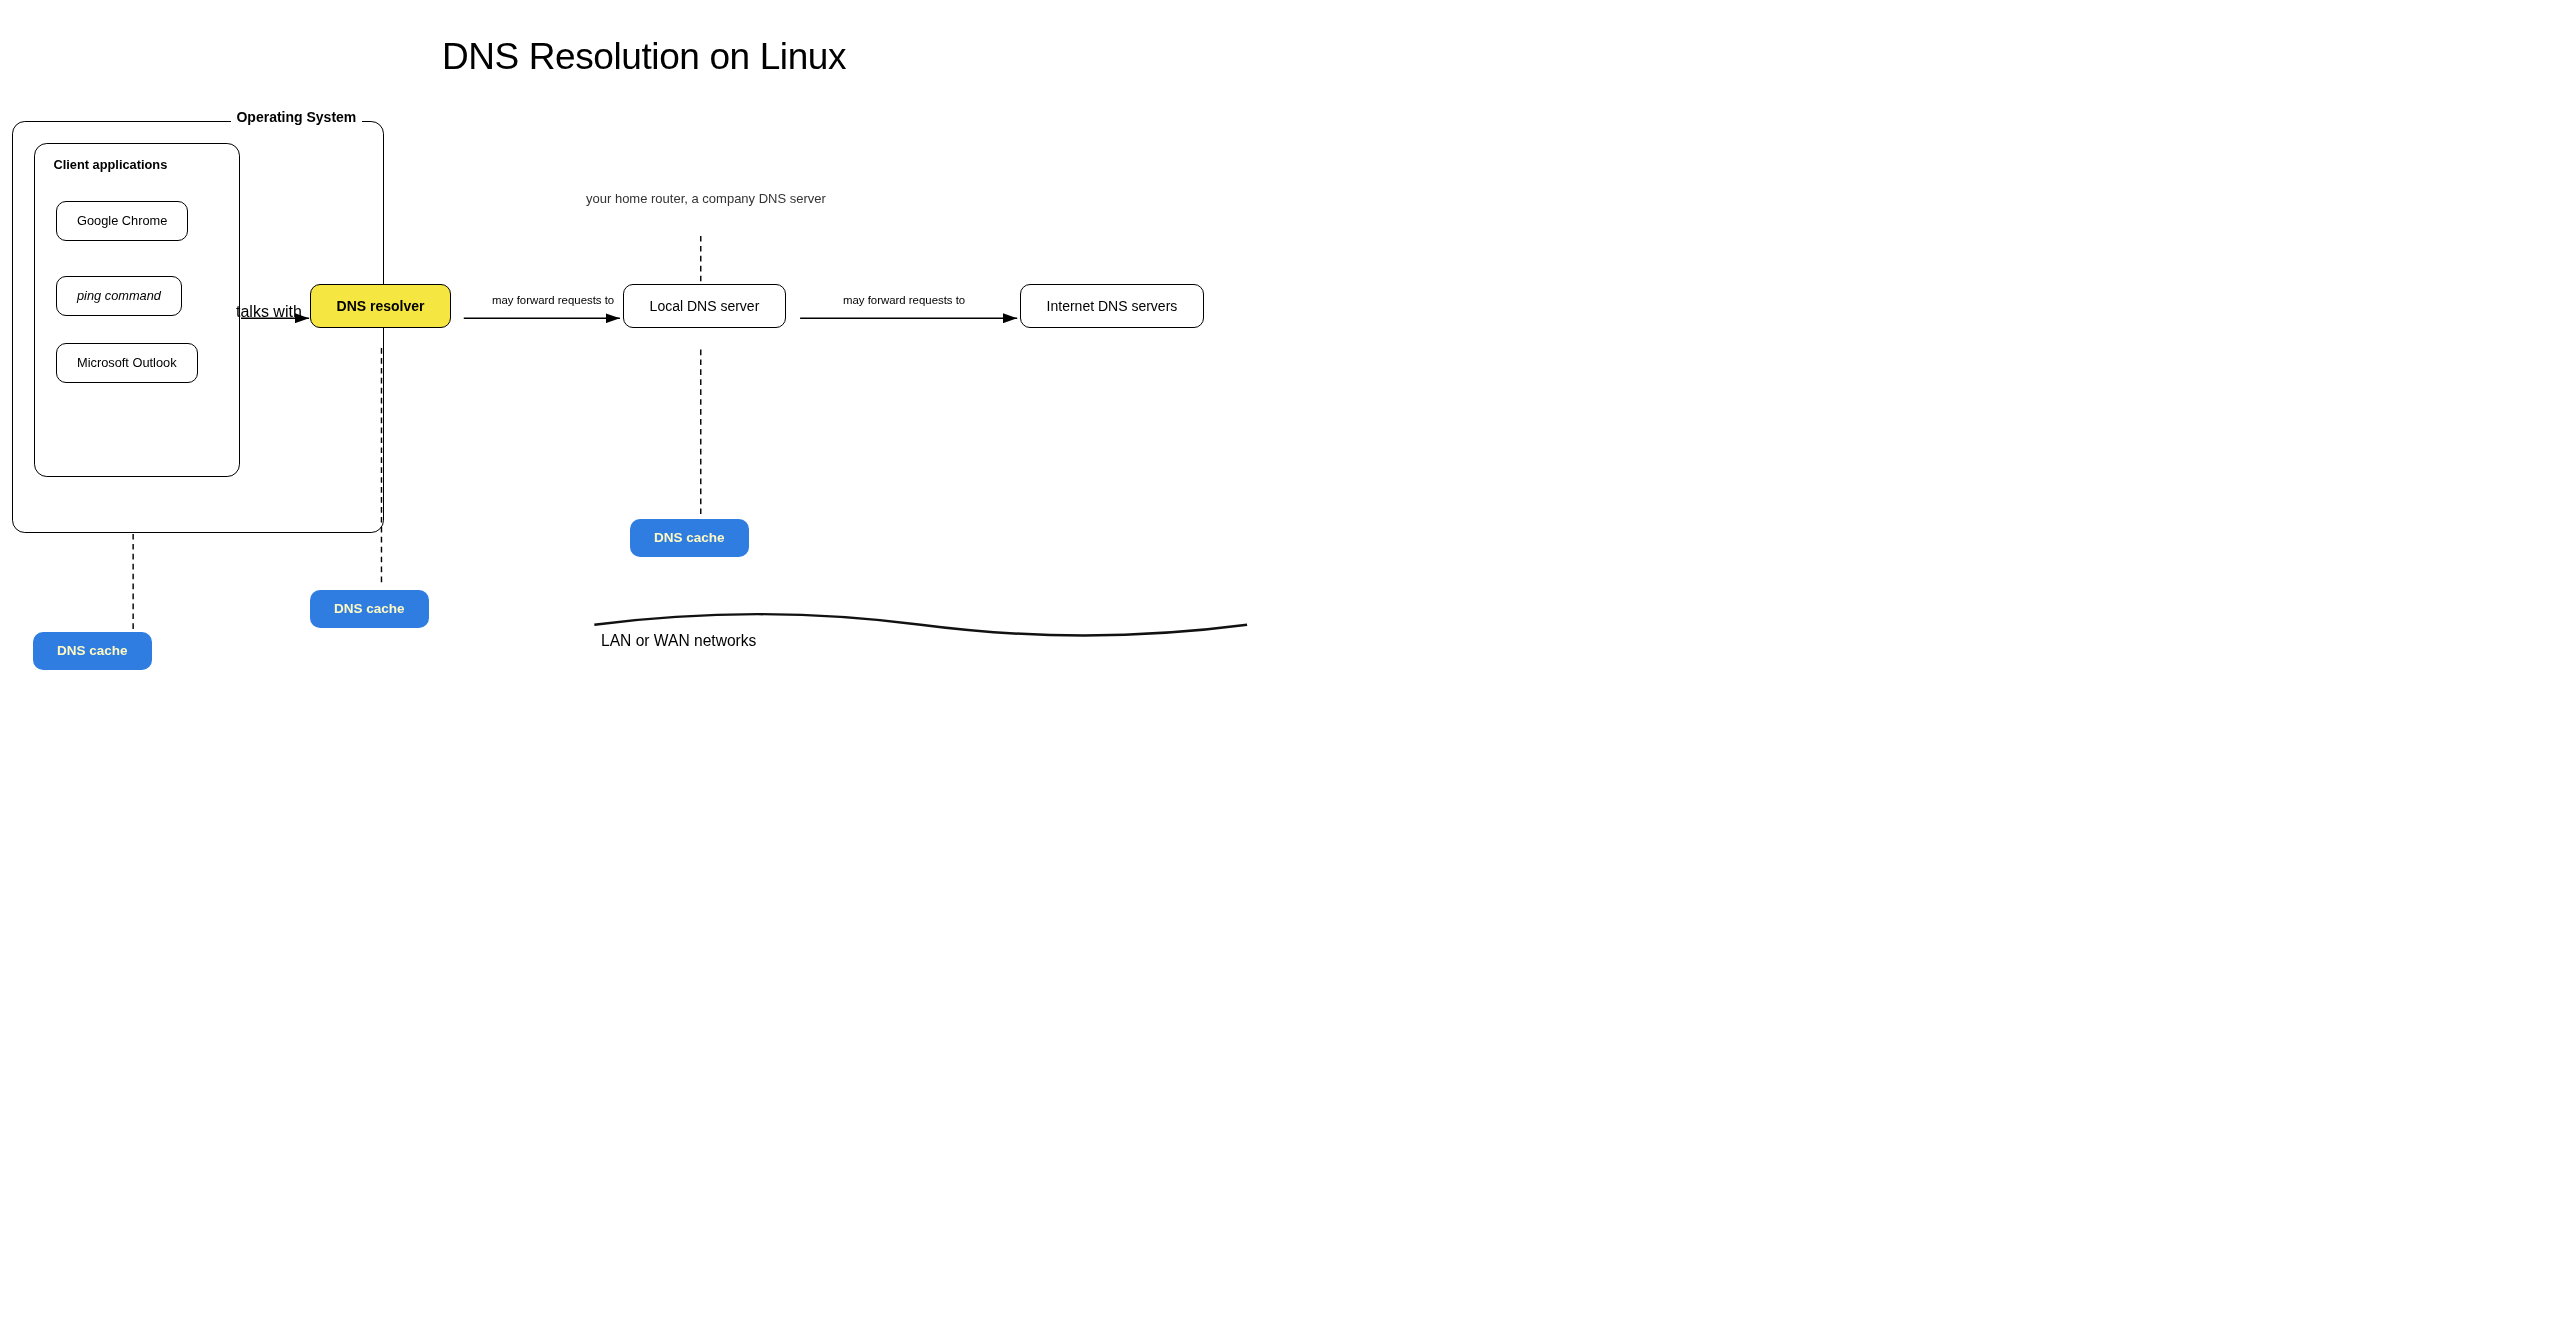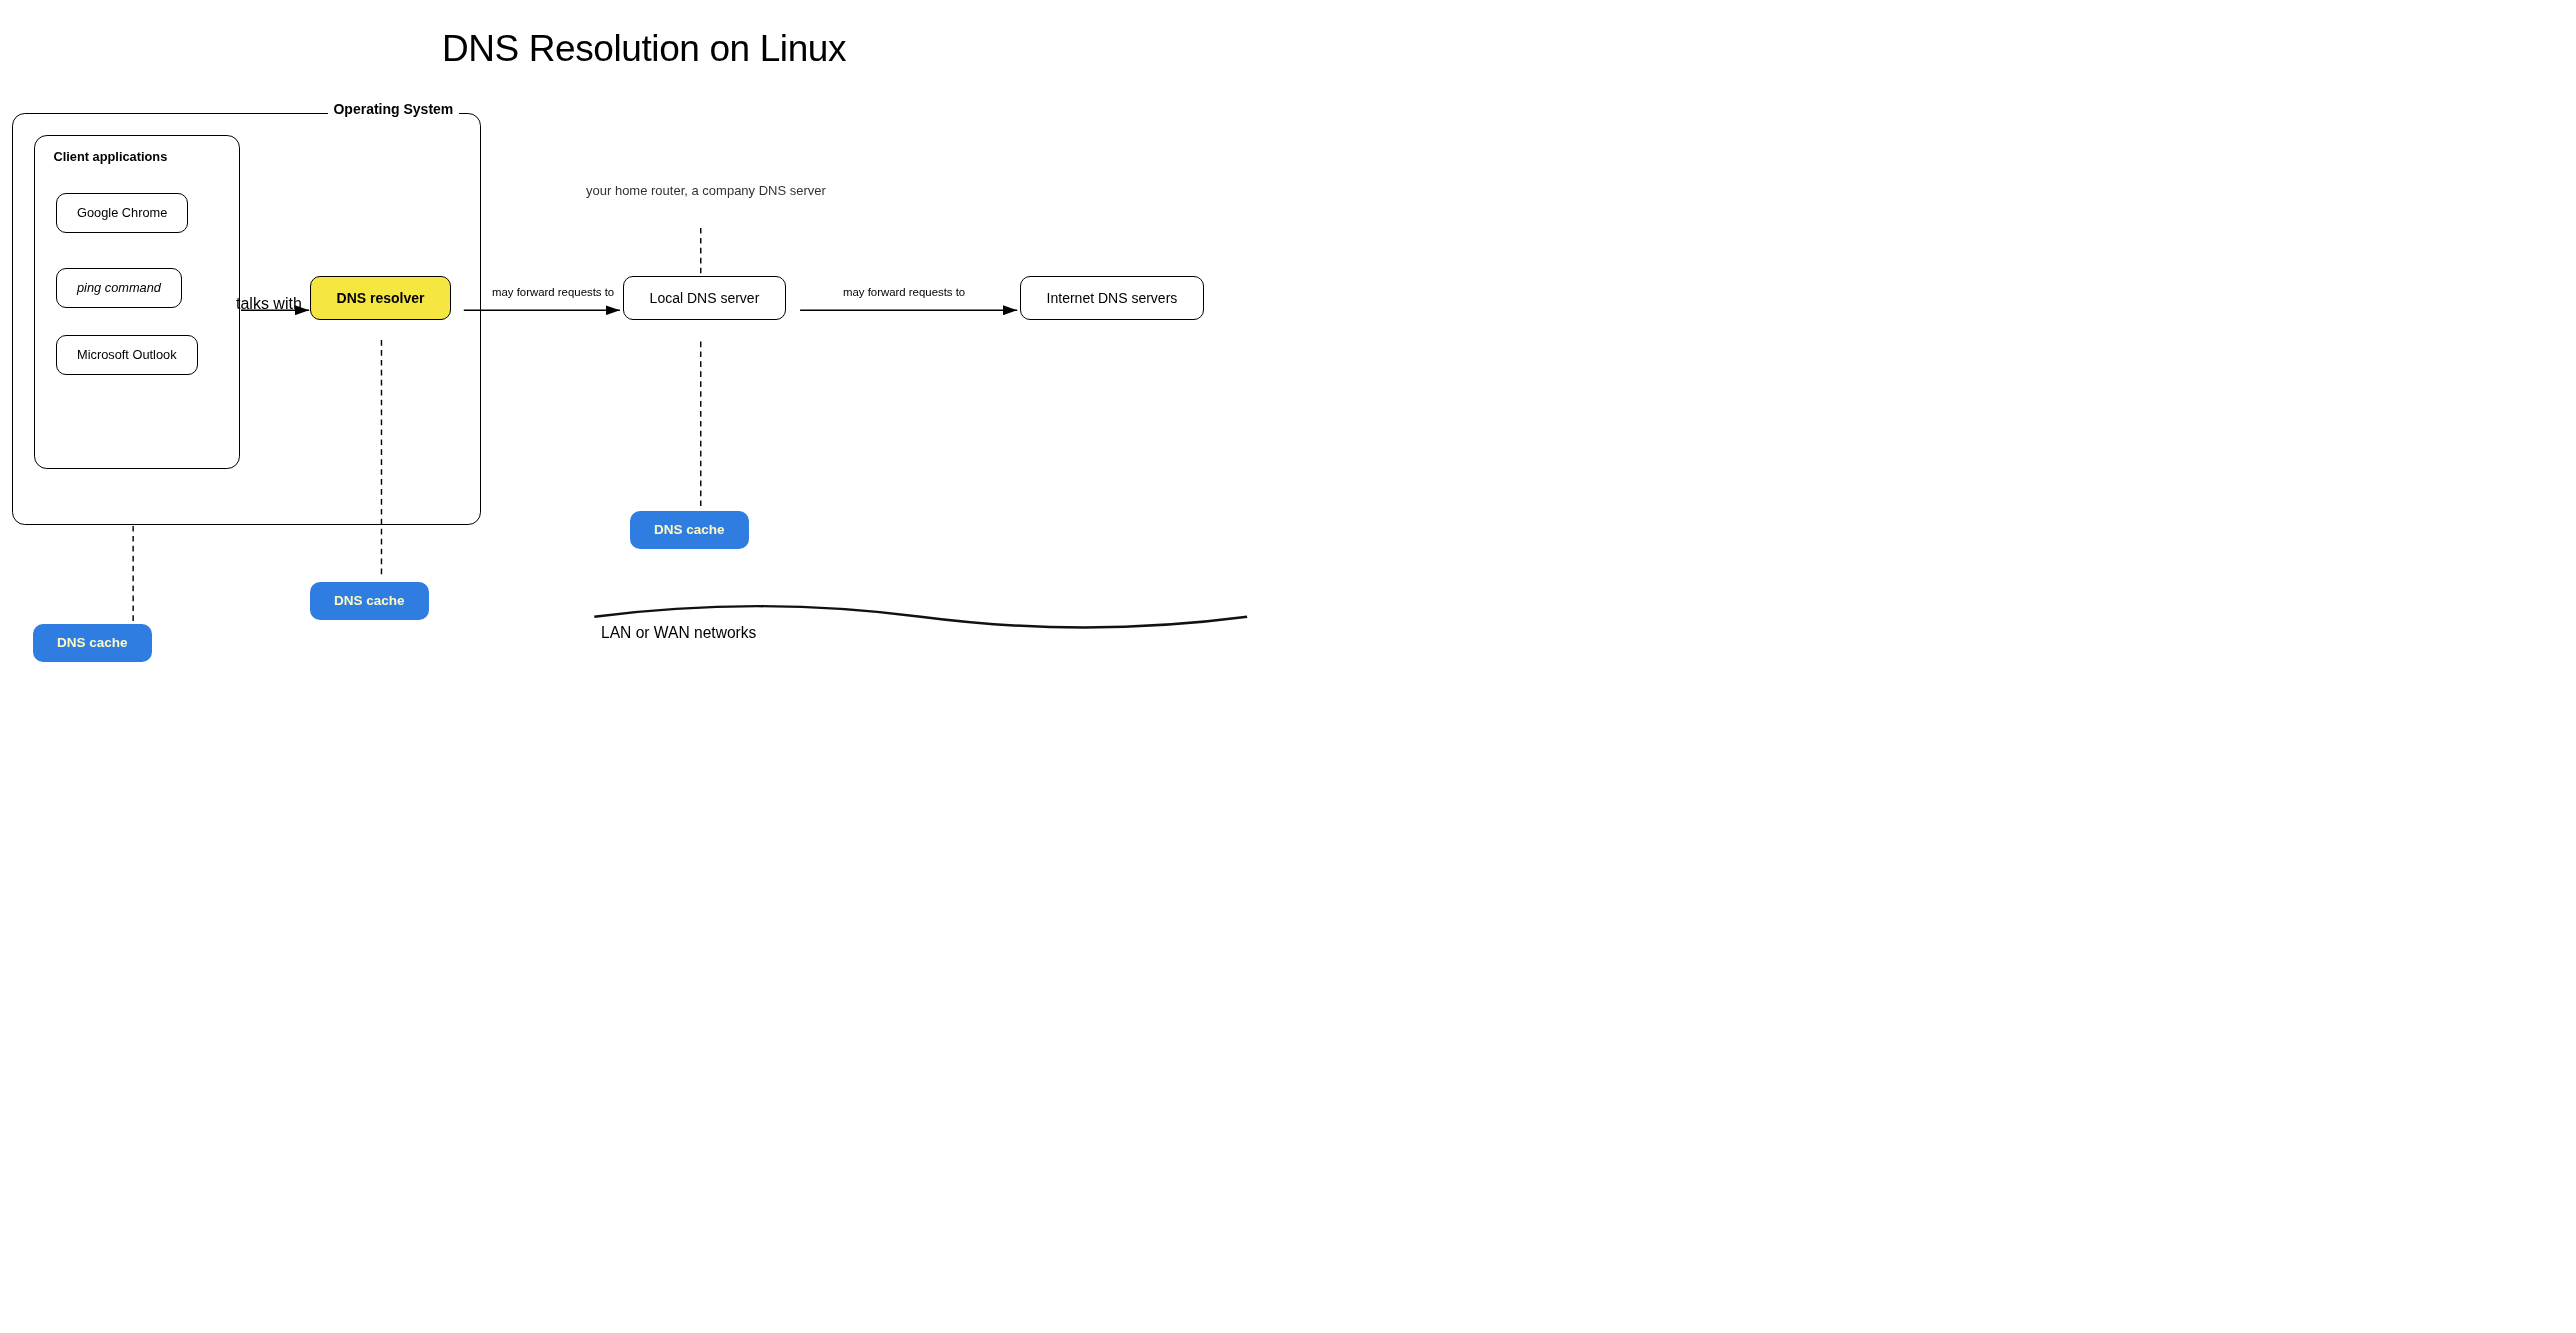--- a/index.html
+++ b/index.html
@@ -10,38 +10,38 @@
       width: 1288px;
       min-height: 667px;
       position: relative;
       overflow: visible;
     }
 
     .page-title {
       text-align: center;
       font-size: 37px;
       font-weight: 400;
-      padding-top: 28px;
+      padding-top: 36px;
       padding-bottom: 43px;
       letter-spacing: -0.4px;
     }
 
     .diagram-container {
       position: relative;
       width: 1264px;
       height: 582px;
       margin: 0 auto;
     }
 
     
     .os-box {
       position: absolute;
       left: 0;
       top: 0;
-      width: 469px;
+      width: 372px;
       height: 412px;
       border: 1.4px solid #000;
       border-radius: 12.8px;
     }
 
     .os-label {
       position: absolute;
       top: -12.8px;
       right: 21px;
       font-weight: bold;

